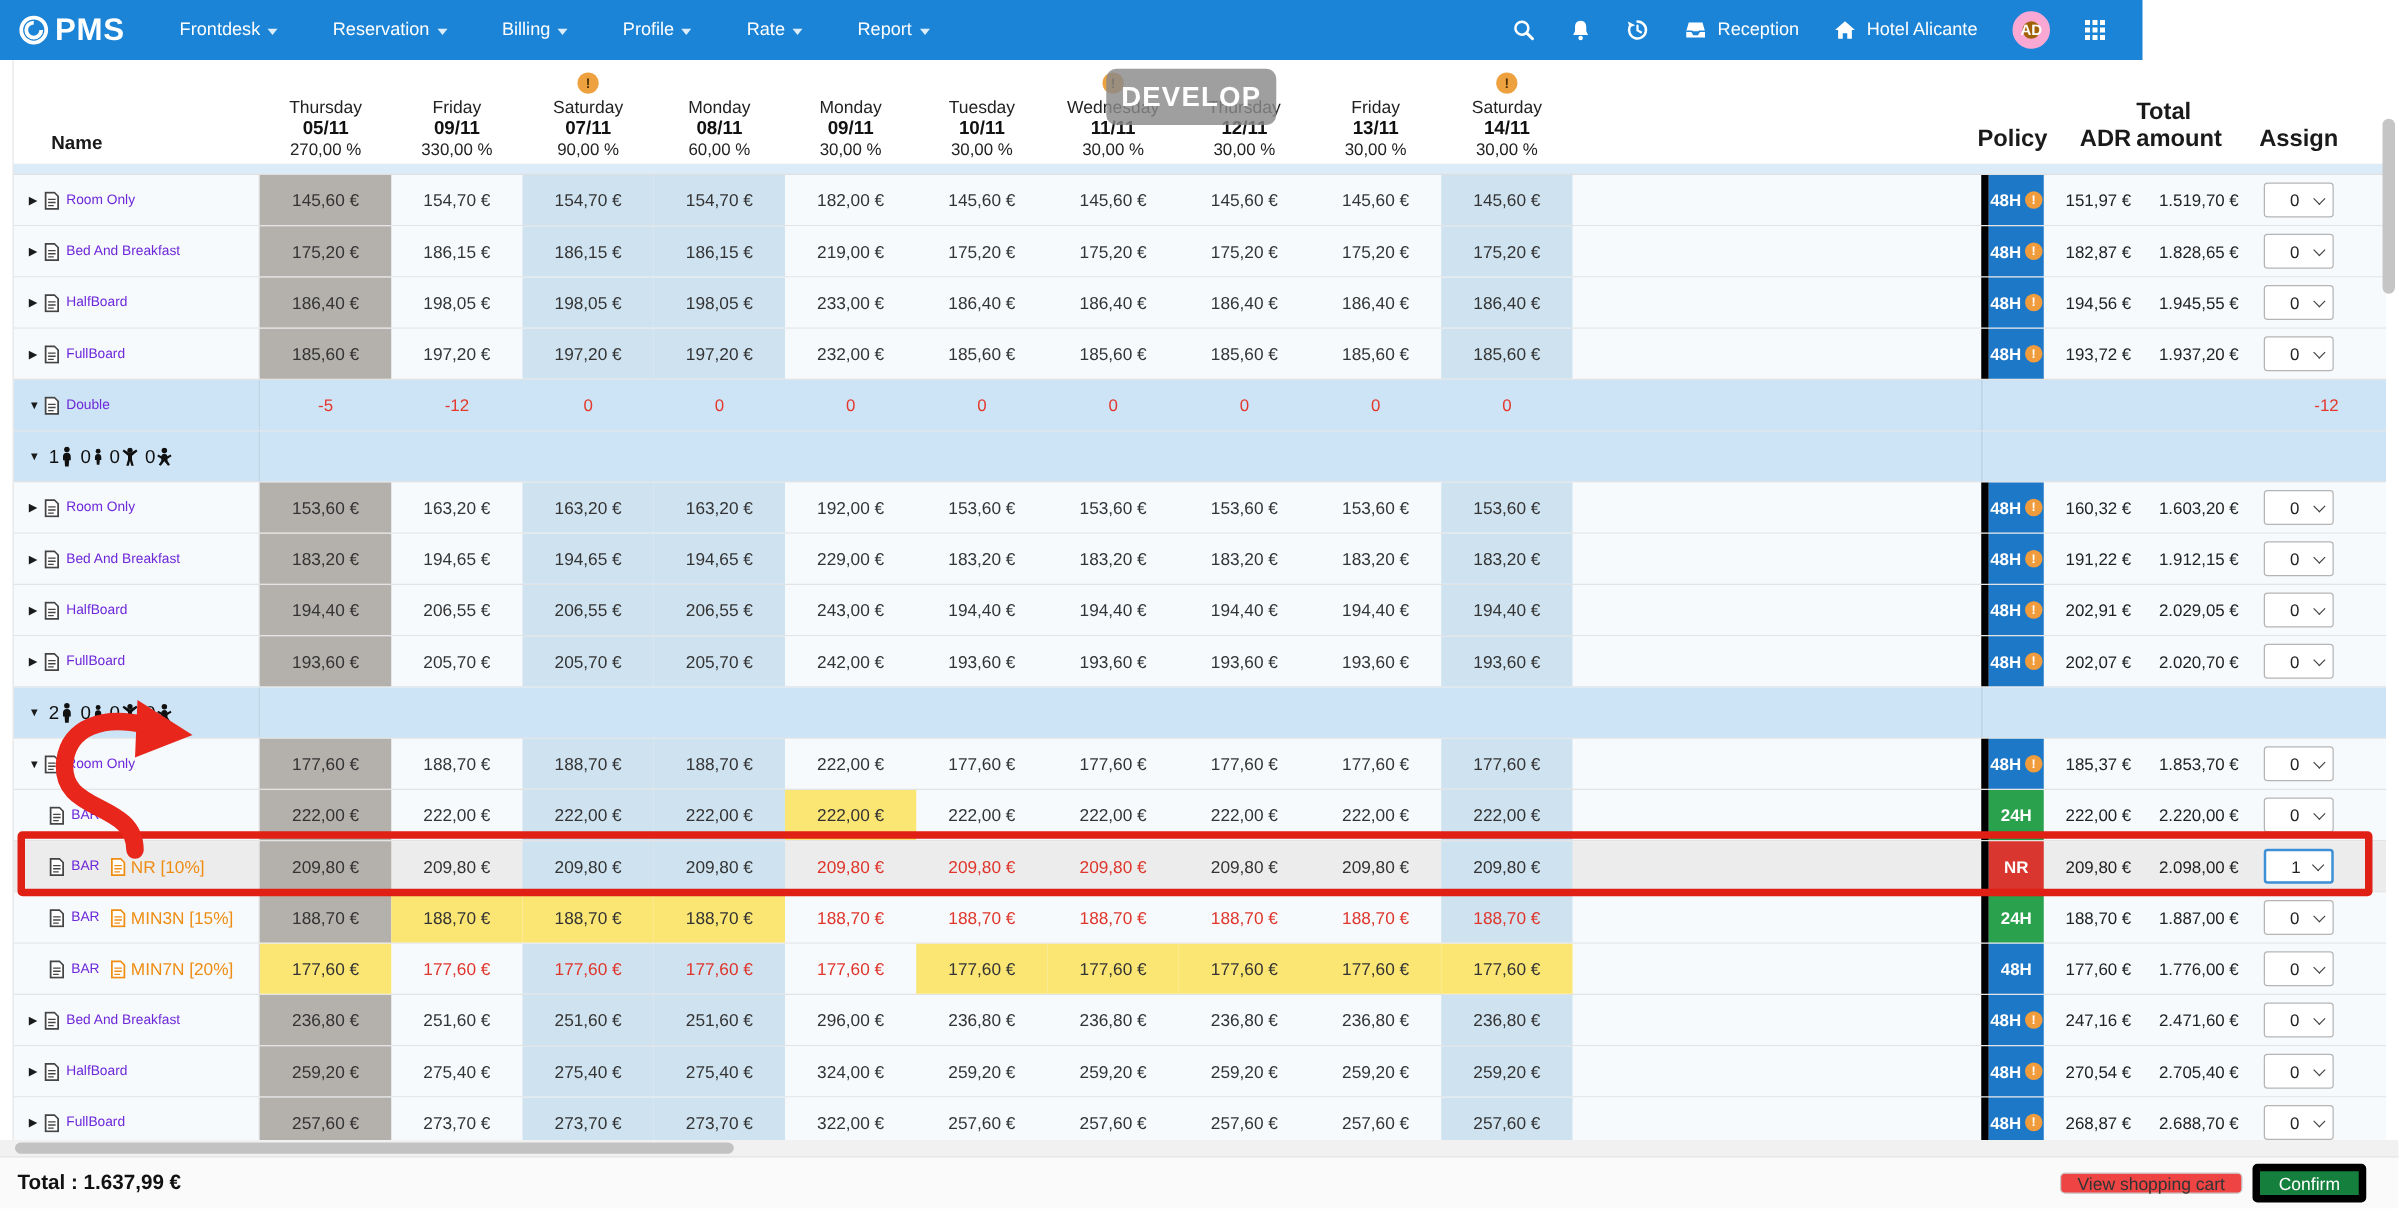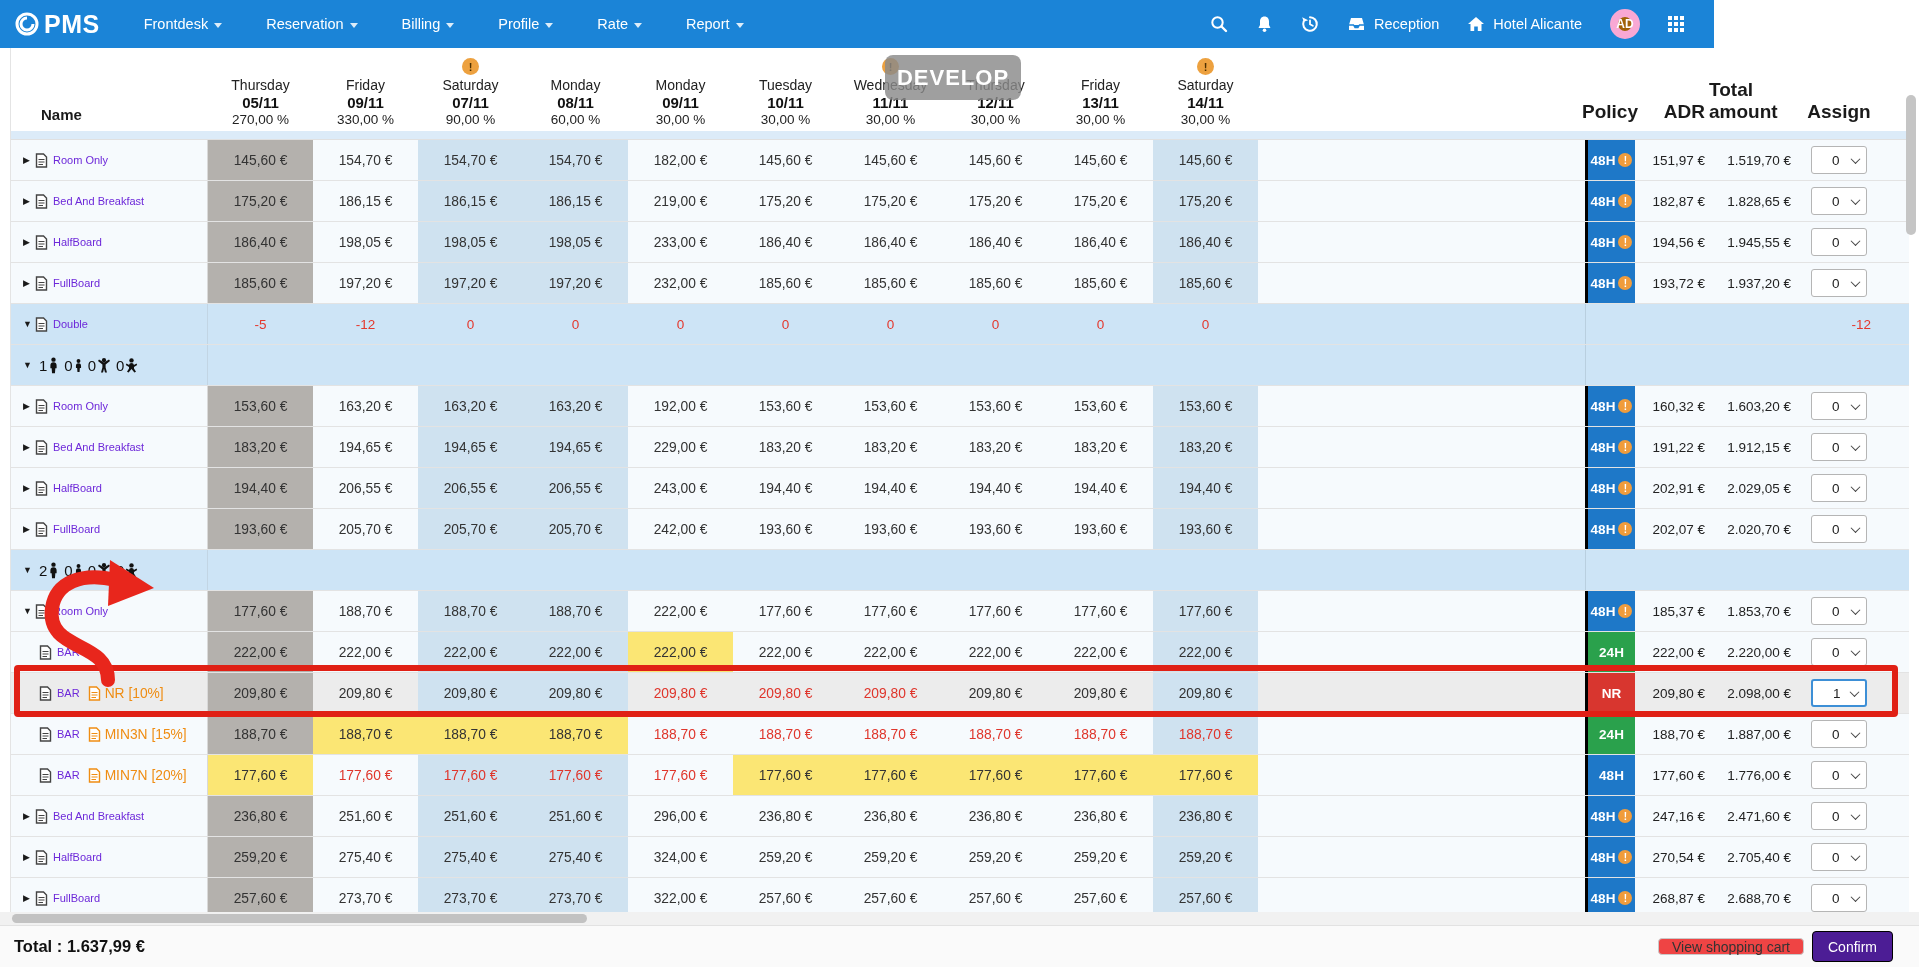--- a/index.html
+++ b/index.html
@@ -30,21 +30,21 @@
 
   
   .tablewrap { position:absolute; left:10px; top:48px; width:1899px; z-index:1;
     border-left:1px solid #e4e4e4; background:#fff; }
   .hrow, .row { display:flex; align-items:stretch; }
   .c-label  { width:197px; flex:0 0 197px; display:flex; align-items:center; padding-left:12px;
     border-right:1px solid #d9d9d9; }
   .c-date   { width:105px; flex:0 0 105px; display:flex; align-items:center; justify-content:center;
     font-size:13.8px; color:#333; }
   .c-spacer { flex:1 1 auto; }
-  .c-policy { width:50px; flex:0 0 50px; border-left:3px solid #000000; display:flex; align-items:stretch; }
+  .c-policy { width:50px; flex:0 0 50px; border-left:6px solid #000000; display:flex; align-items:stretch; }
   .c-adr    { width:74px; flex:0 0 74px; display:flex; align-items:center; justify-content:flex-end;
     padding-right:4px; font-size:13.5px; color:#222; }
   .c-total  { width:88px; flex:0 0 88px; display:flex; align-items:center; justify-content:flex-end;
     padding-right:6px; font-size:13.5px; color:#222; }
   .c-assign { width:84px; flex:0 0 84px; display:flex; align-items:center; justify-content:center; }
   .c-endpad { width:28px; flex:0 0 28px; }
 
   
   .theader { height:83px; background:#fff; }
   .theader .c-label { border-right:none; align-items:flex-end; padding-bottom:8px; }
@@ -111,21 +111,21 @@
   .vscroll { position:absolute; right:2px; top:50px; width:11px; height:860px; z-index:30; }
   .vthumb { position:absolute; left:0; top:45px; width:10px; height:140px; background:#c5c5c5; border-radius:5px; }
 
   
   .footer { position:absolute; left:0; top:925px; width:1919px; height:42px; background:#fafafa;
     border-top:1px solid #e2e2e2; display:flex; align-items:center; z-index:40; }
   .total { font-size:16.5px; font-weight:bold; color:#111; margin-left:14px; }
   .footer-btns { margin-left:auto; display:flex; align-items:center; gap:8px; margin-right:26px; }
   .btn-cart { background:#ef4444; border:1px solid #c9c9c9; border-radius:4px; height:17px;
     padding:0 13px; font-size:14px; color:#333; display:flex; align-items:center; cursor:pointer; }
-  .btn-confirm { background:#4c1d95; border:1px solid #000000; border-radius:4px; height:31px;
+  .btn-confirm { background:#15803d; border:6px solid #000000; border-radius:4px; height:31px;
     padding:0 15px; font-size:14px; color:#fff; display:flex; align-items:center; cursor:pointer; }
 </style>
 </head>
 <body>
 
 <div id="stage">
 
   <div class="navbar">
     <div class="nav-logo">
       <span style="display:flex;">

